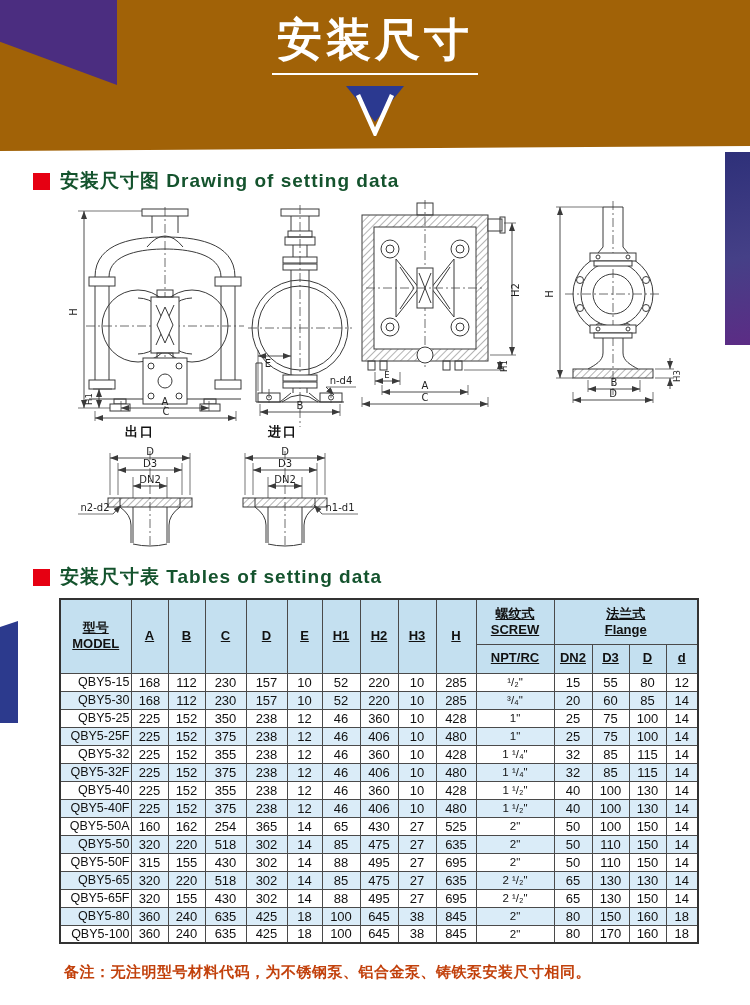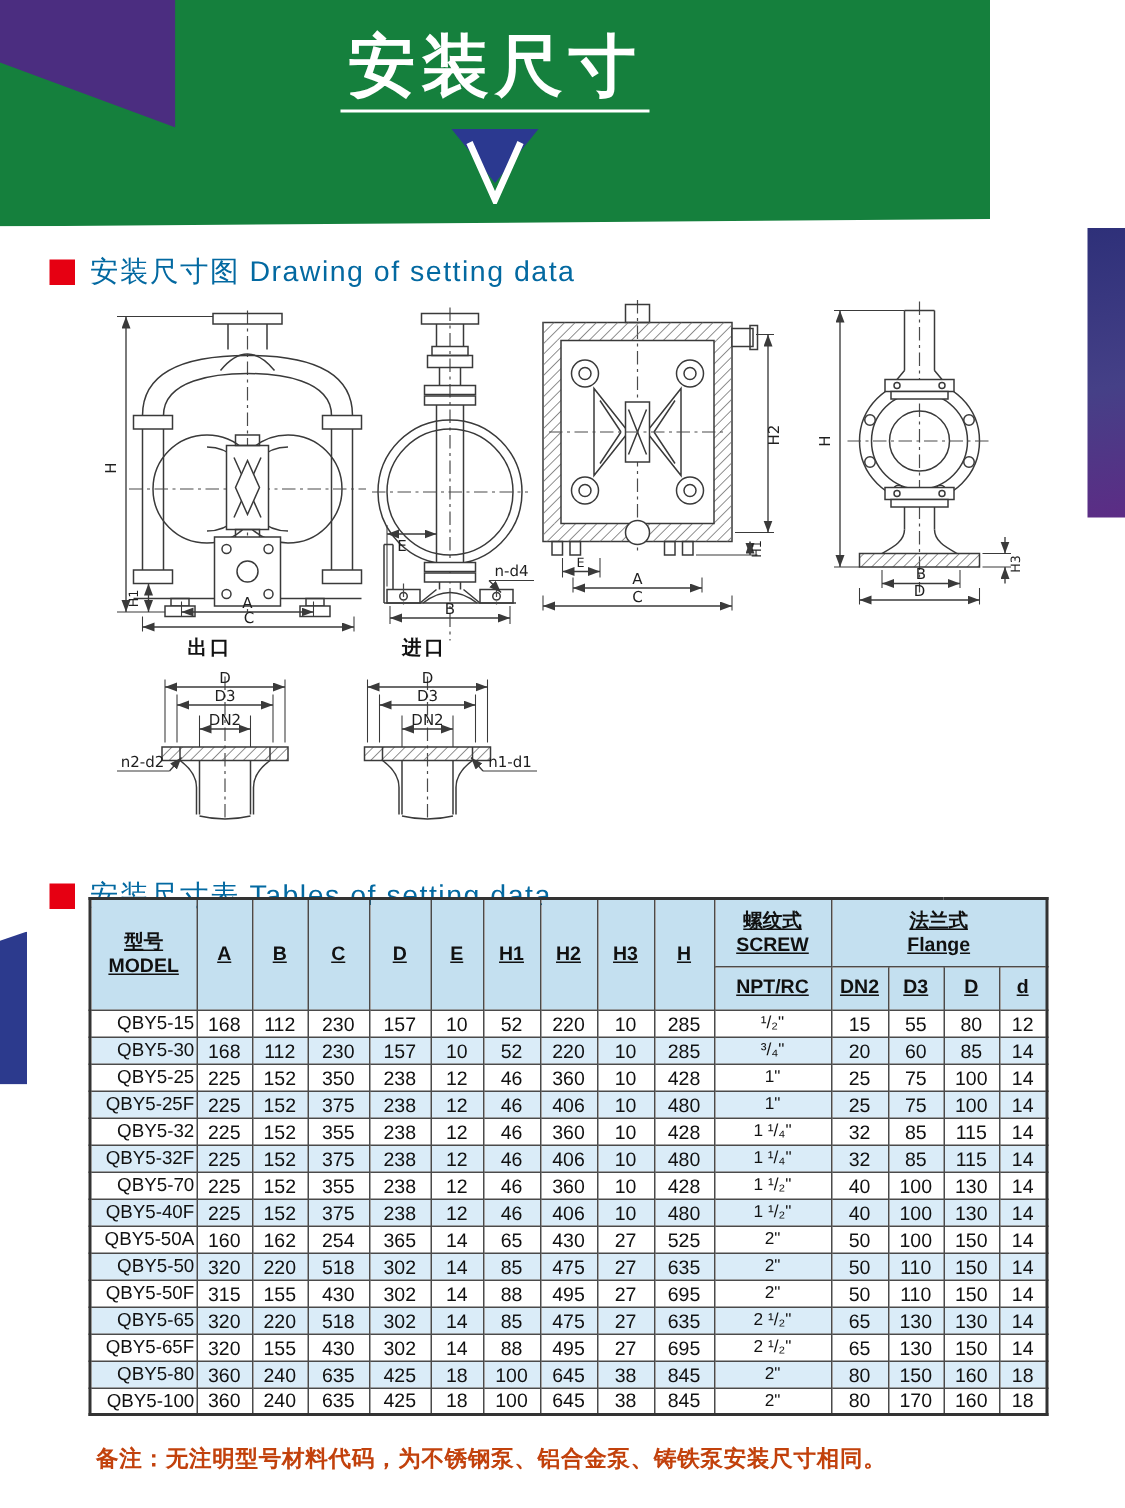--- a/index.html
+++ b/index.html
@@ -4,23 +4,24 @@
 <style>
   * { margin:0; padding:0; box-sizing:border-box; }
   html,body { width:750px; }
   body {
     position:relative; width:750px; height:1005px; background:#ffffff;
     font-family:"Liberation Sans","DejaVu Sans",sans-serif; overflow:hidden;
   }
 
   
   .header {
-    position:absolute; top:0; left:0; width:660px; height:151px;
-    background:#15803d;
+    position:absolute; top:0; left:0; width:750px; height:151px;
+    background:#a16207;
     clip-path:polygon(0 0,100% 0,100% 146px,0 151px);
+    font-family:Liberation Mono, monospace;
   }
   .purple-shape {
     position:absolute; top:0; left:0; width:117px; height:85px;
     background:#4b2d80;
     clip-path:polygon(0 0,100% 0,100% 100%,0 49%);
   }
   .title-wrap { position:absolute; top:0; left:50%; transform:translateX(-50%); width:420px; text-align:center; }
   .page-title {
     margin-top:20px; color:#ffffff; font-size:45px; font-weight:bold; letter-spacing:4px; line-height:1.05;
   }
@@ -34,23 +35,23 @@
     background:linear-gradient(170deg,#2e3079 0%,#454087 55%,#5c2c85 100%);
   }
   .left-bar {
     position:absolute; left:0; top:621px; width:18px; height:102px; background:#2c3a8d;
     clip-path:polygon(0 6%,100% 0,100% 100%,0 100%);
   }
 
   
   .sec-head { position:absolute; left:33px; display:flex; align-items:center; gap:10px; }
   .sec-head.first { top:168px; }
-  .sec-head.second { top:564px;margin-top:20px; }
+  .sec-head.second { top:564px; }
   .red-square { width:17px; height:17px; background:#e60012; flex:0 0 auto; }
-  .sec-title { font-size:19px; font-weight:normal; color:#0369a1; letter-spacing:1px; white-space:nowrap; }
+  .sec-title { font-size:19px; font-weight:bold; color:#14532d; letter-spacing:1px; white-space:nowrap; }
 
   
   .drawings { position:absolute; left:0; top:195px; }
   .ln  { stroke:#3a3a3a; stroke-width:1; fill:none; }
   .lnf { stroke:#3a3a3a; stroke-width:1; fill:#ffffff; }
   .ctr { stroke:#4a4a4a; stroke-width:0.8; fill:none; stroke-dasharray:9 3 2 3; }
   .dim { stroke:#3a3a3a; stroke-width:0.9; fill:none; }
   .ext { stroke:#3a3a3a; stroke-width:0.7; fill:none; }
   .lbl { fill:#1f1f1f; font-size:10px; font-family:"DejaVu Sans",sans-serif; text-anchor:middle; }
   .lbl9 { fill:#1f1f1f; font-size:8.5px; font-family:"DejaVu Sans",sans-serif; text-anchor:middle; }
@@ -480,21 +481,21 @@
         <td>406</td>
         <td>10</td>
         <td>480</td>
         <td class="screw">1 ¹/₄"</td>
         <td>32</td>
         <td>85</td>
         <td>115</td>
         <td>14</td>
       </tr>
       <tr>
-        <td class="model">QBY5-70</td>
+        <td class="model">QBY5-40</td>
         <td>225</td>
         <td>152</td>
         <td>355</td>
         <td>238</td>
         <td>12</td>
         <td>46</td>
         <td>360</td>
         <td>10</td>
         <td>428</td>
         <td class="screw">1 ¹/₂"</td>

